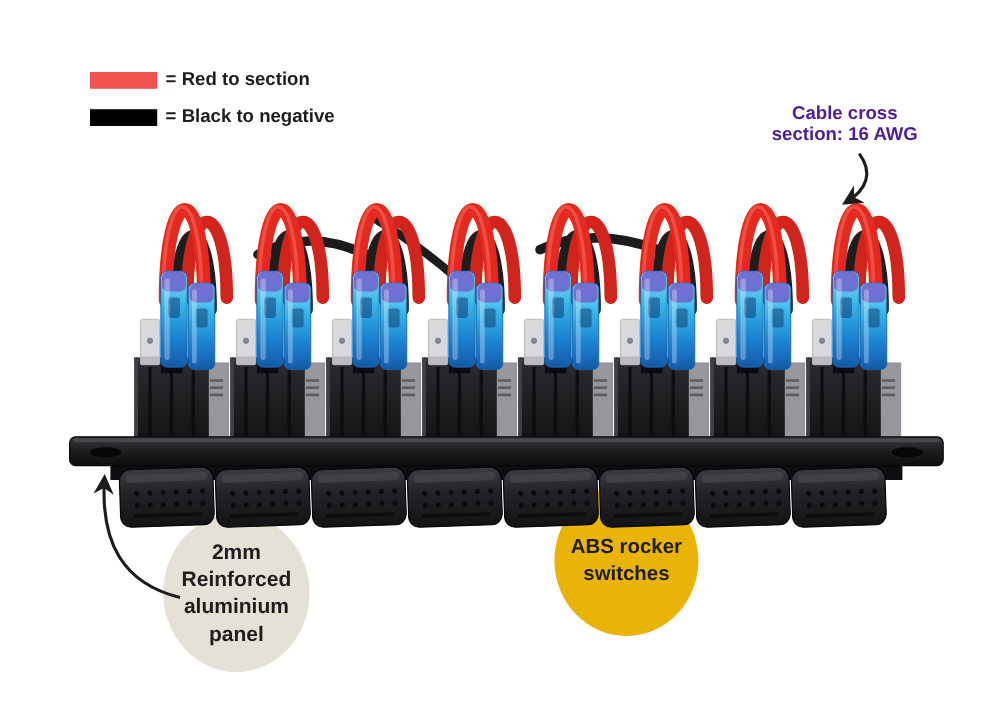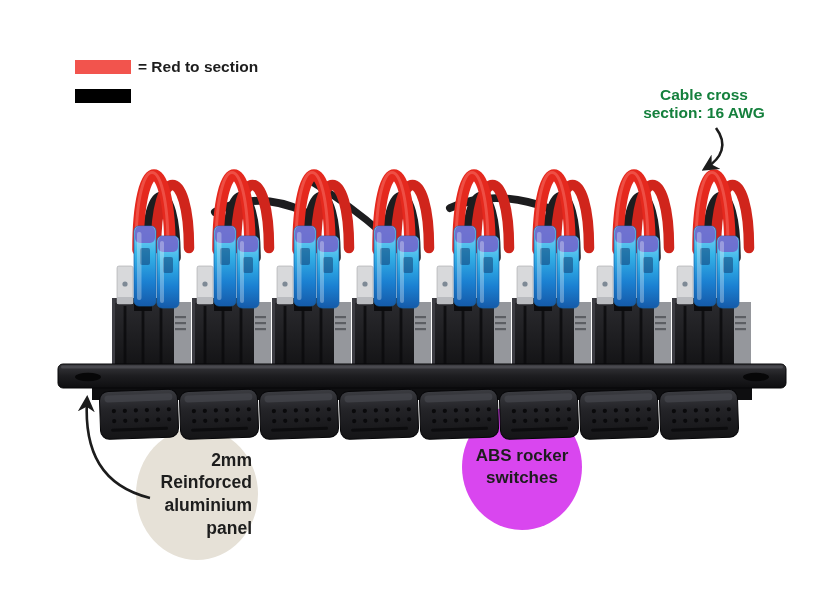--- a/index.html
+++ b/index.html
@@ -73,32 +73,32 @@
   
   .cable-note {
     position: absolute;
     z-index: 3;
     left: 637px; top: 86px;
     width: 134px;
     text-align: center;
     font-size: 15.5px;
     font-weight: bold;
     line-height: 1.17;
-    color: #15803d;
+    color: #4c1d95;
   }
 </style>
 </head>
 <body>
 
 <div class="scene">
 
-  <div class="badge badge-panel" style="background-color: rgb(230, 225, 215); text-align: right;">
+  <div class="badge badge-panel" style="background-color: rgb(230, 225, 215);">
     <span>2mm Reinforced aluminium panel</span>
   </div>
-  <div class="badge badge-rocker" style="background-color: #d946ef;">
+  <div class="badge badge-rocker" style="background-color: #eab308;">
     <span>ABS rocker switches</span>
   </div>
 
   <svg class="photo" viewBox="0 0 840 600" xmlns="http://www.w3.org/2000/svg">
     <defs>
       <linearGradient id="gBlue" x1="0" y1="0" x2="0" y2="1">
         <stop offset="0" stop-color="#8ed9f6"></stop>
         <stop offset="0.35" stop-color="#35b4e8"></stop>
         <stop offset="0.7" stop-color="#1b80d1"></stop>
         <stop offset="1" stop-color="#155aa9"></stop>
@@ -210,18 +210,19 @@
     <path d="M 716,128 C 728,144 722,158 706,168" stroke="#1c1c1c" stroke-width="2.6" fill="none" marker-end="url(#ah)"></path>
   </svg>
 
   <div class="legend">
     <div class="legend-row">
       <span class="swatch" style="background-color: rgb(242, 84, 77);"></span>
       <span class="legend-label">= Red to section</span>
     </div>
     <div class="legend-row">
       <span class="swatch" style="background-color: rgb(0, 0, 0);"></span>
+      <span class="legend-label">= Black to negative</span>
     </div>
   </div>
 
   <div class="cable-note">Cable cross section: 16 AWG</div>
 
 </div>
 
 </body></html>

